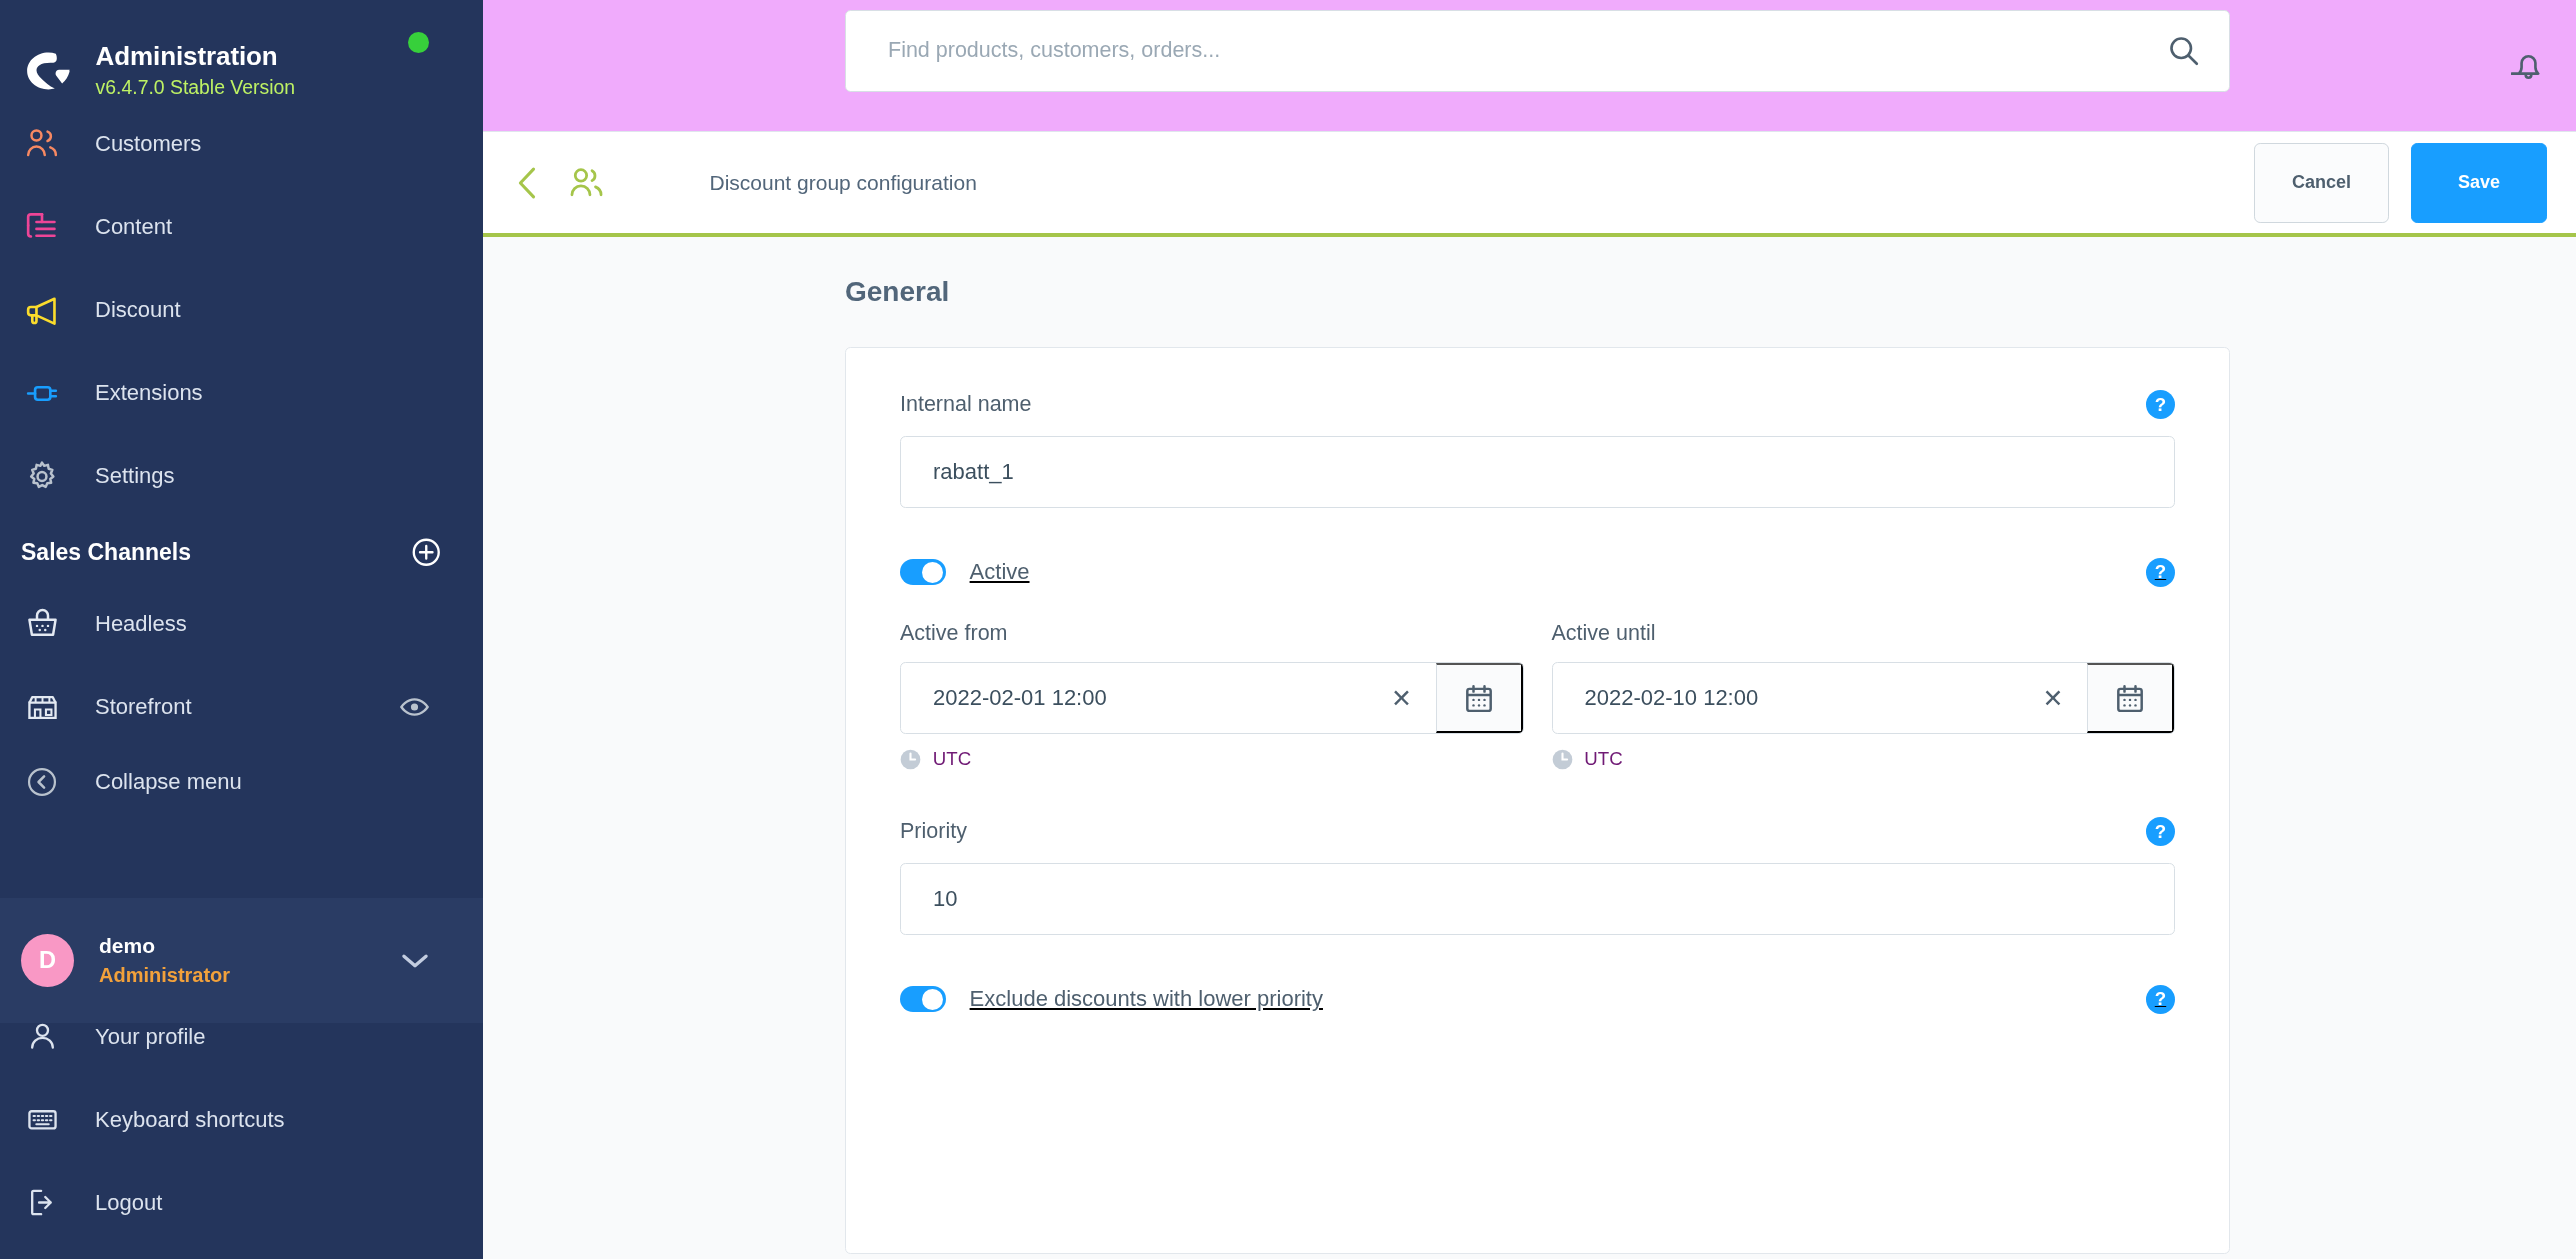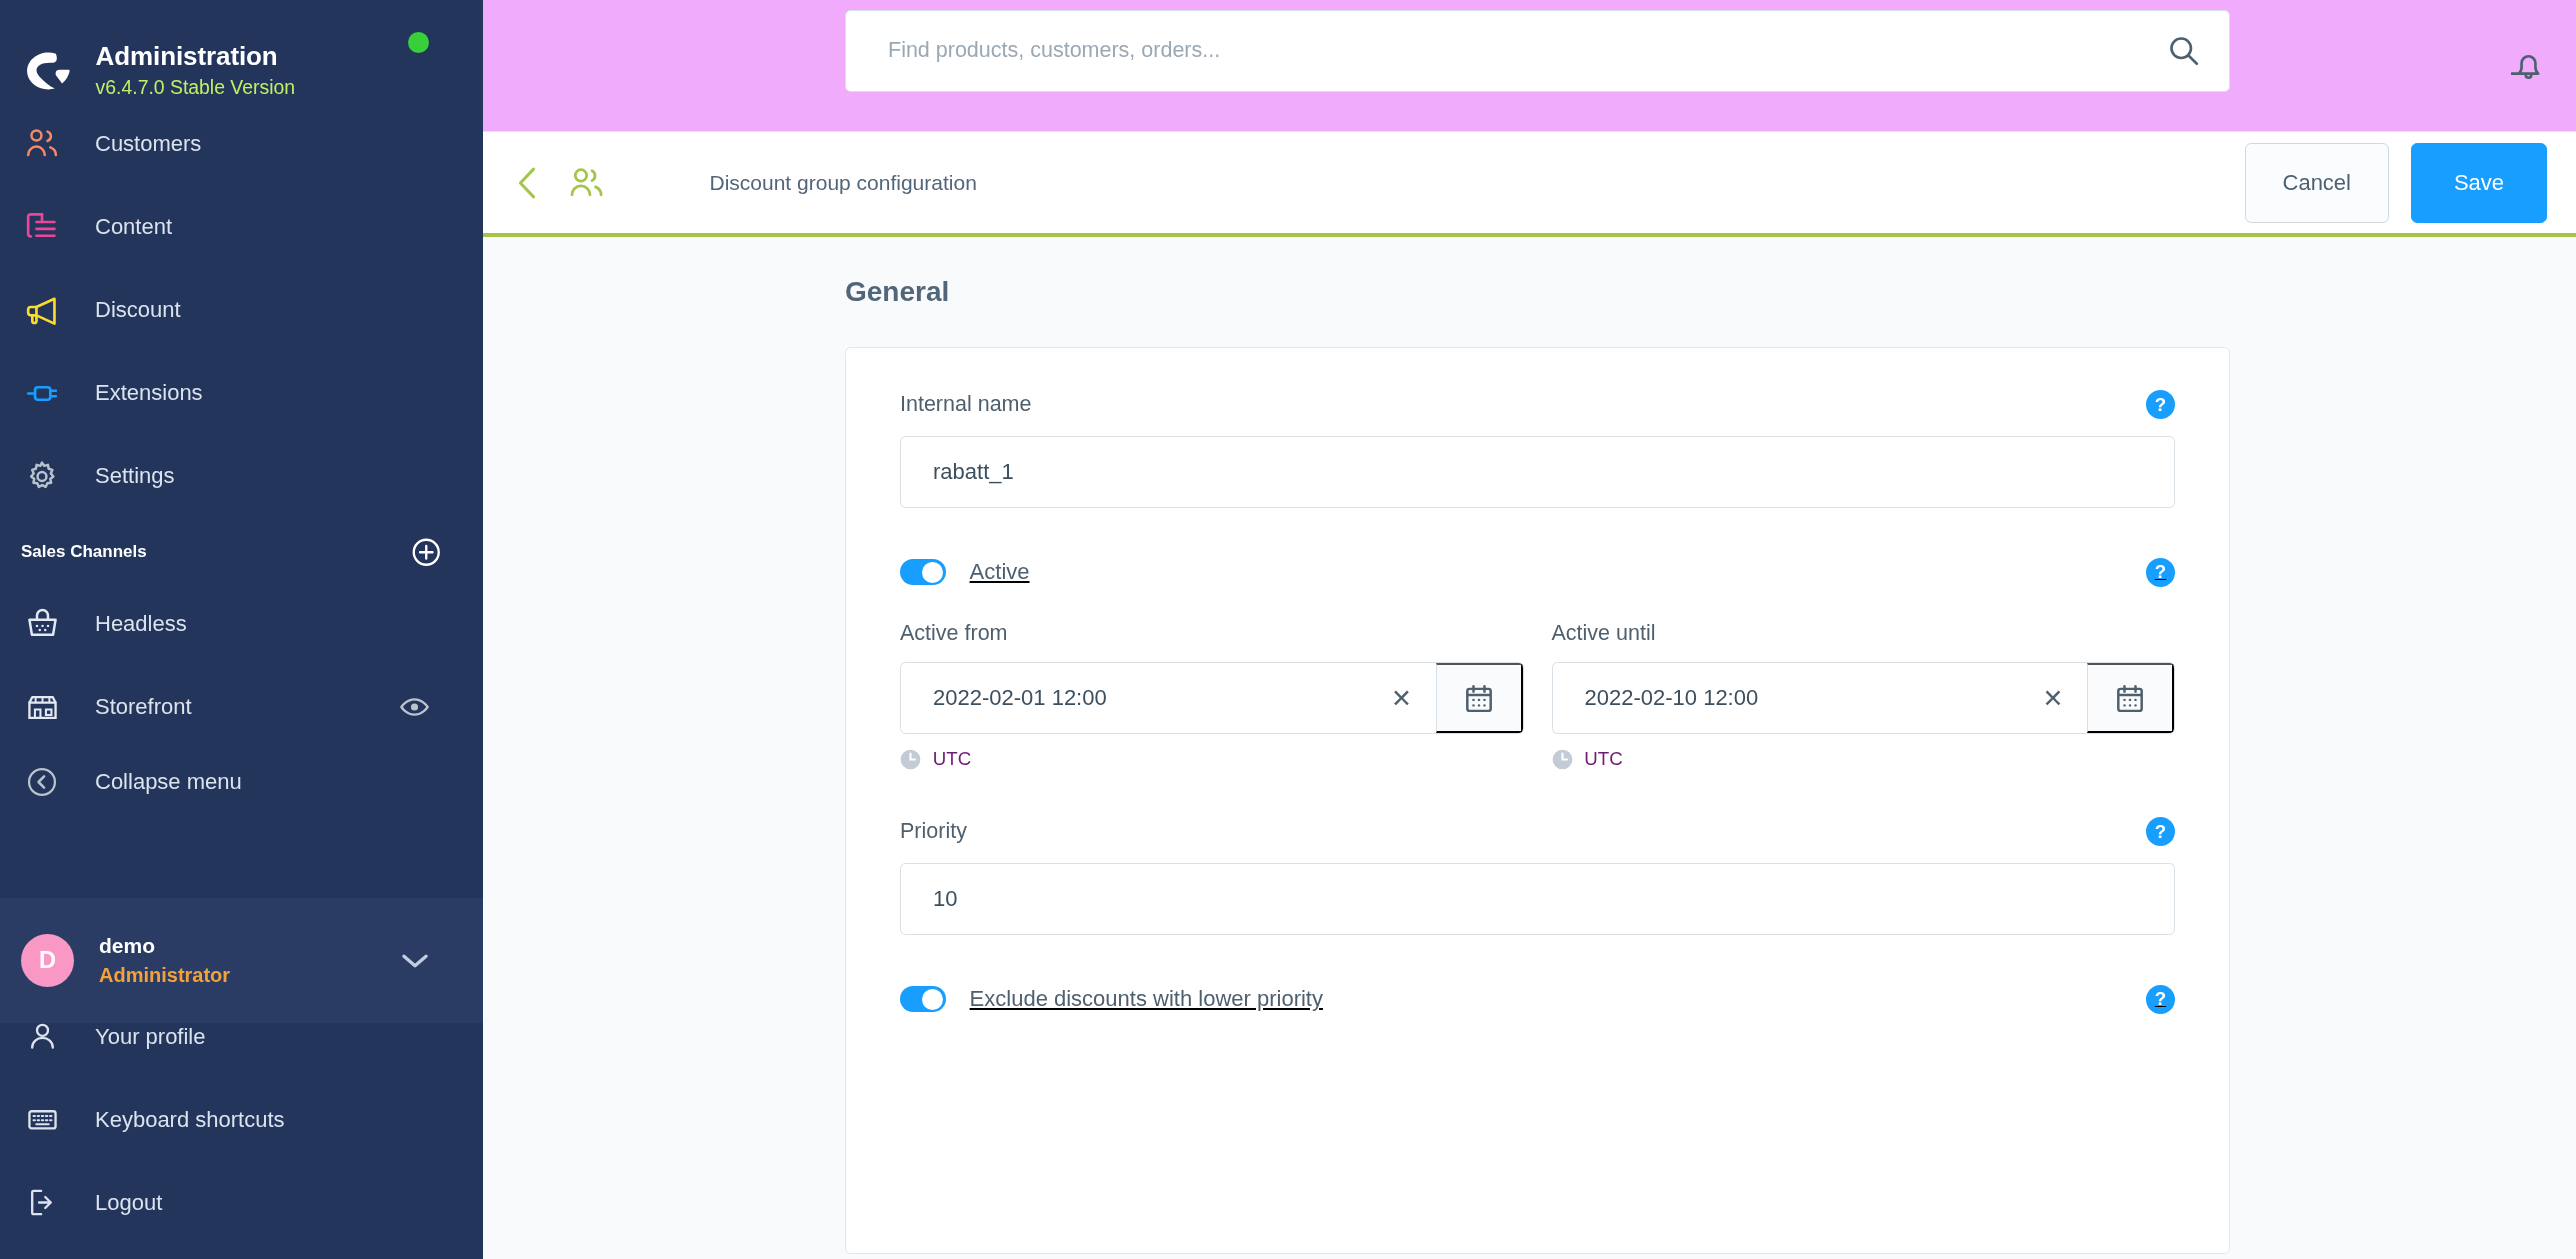--- a/index.html
+++ b/index.html
@@ -53,21 +53,21 @@
   }
   .nav-label {
     color: #dce3ee; font-size: 22px; margin-left: 32px;
     white-space: nowrap;
   }
 
   .sb-section-head {
     display: flex; align-items: center; justify-content: space-between;
     padding: 19.4px 42px 15.2px 21px;
   }
-  .sb-section-title { color: #ffffff; font-size: 17px; font-weight: bold; }
+  .sb-section-title { color: #ffffff; font-size: 23px; font-weight: bold; }
 
   .ch-item {
     display: flex; align-items: center;
     height: 83px; padding-left: 21px; position: relative; cursor: pointer;
   }
   .ch-eye { position: absolute; right: 54px; top: 50%; transform: translateY(-50%); }
 
   .collapse-item { height: 66px; }
 
   .user-box {
@@ -136,23 +136,23 @@
     margin-left: 104px;
     font-size: 21px; color: #52667a; font-weight: normal;
     white-space: nowrap;
   }
   .ph-actions {
     position: absolute; right: 29px; top: 50%; transform: translateY(-50%);
     display: flex; align-items: center; gap: 22px;
   }
   .btn {
     font-family: "Liberation Sans", sans-serif;
-    font-size: 22px; border-radius: 6.2px; cursor: pointer;
+    font-size: 18px; border-radius: 6.2px; cursor: pointer;
     height: 80px; padding: 0 37px;
-    display: flex; align-items: center; justify-content: center;
+    display: flex; align-items: center; justify-content: center; font-weight: bold;
   }
   .btn-cancel { background: #fbfcfd; color: #4e5f6e; border: 0.7px solid #d0d8de; }
   .btn-save { background: #189eff; color: #ffffff; border: 0.7px solid #189eff; min-width: 136px; }
 
   .content { padding: 0; position: relative; height: 1023px; }
   .section-title {
     font-size: 28px; color: #52667a;
     margin: 39px 0 0 362px;
   }
   .card {

